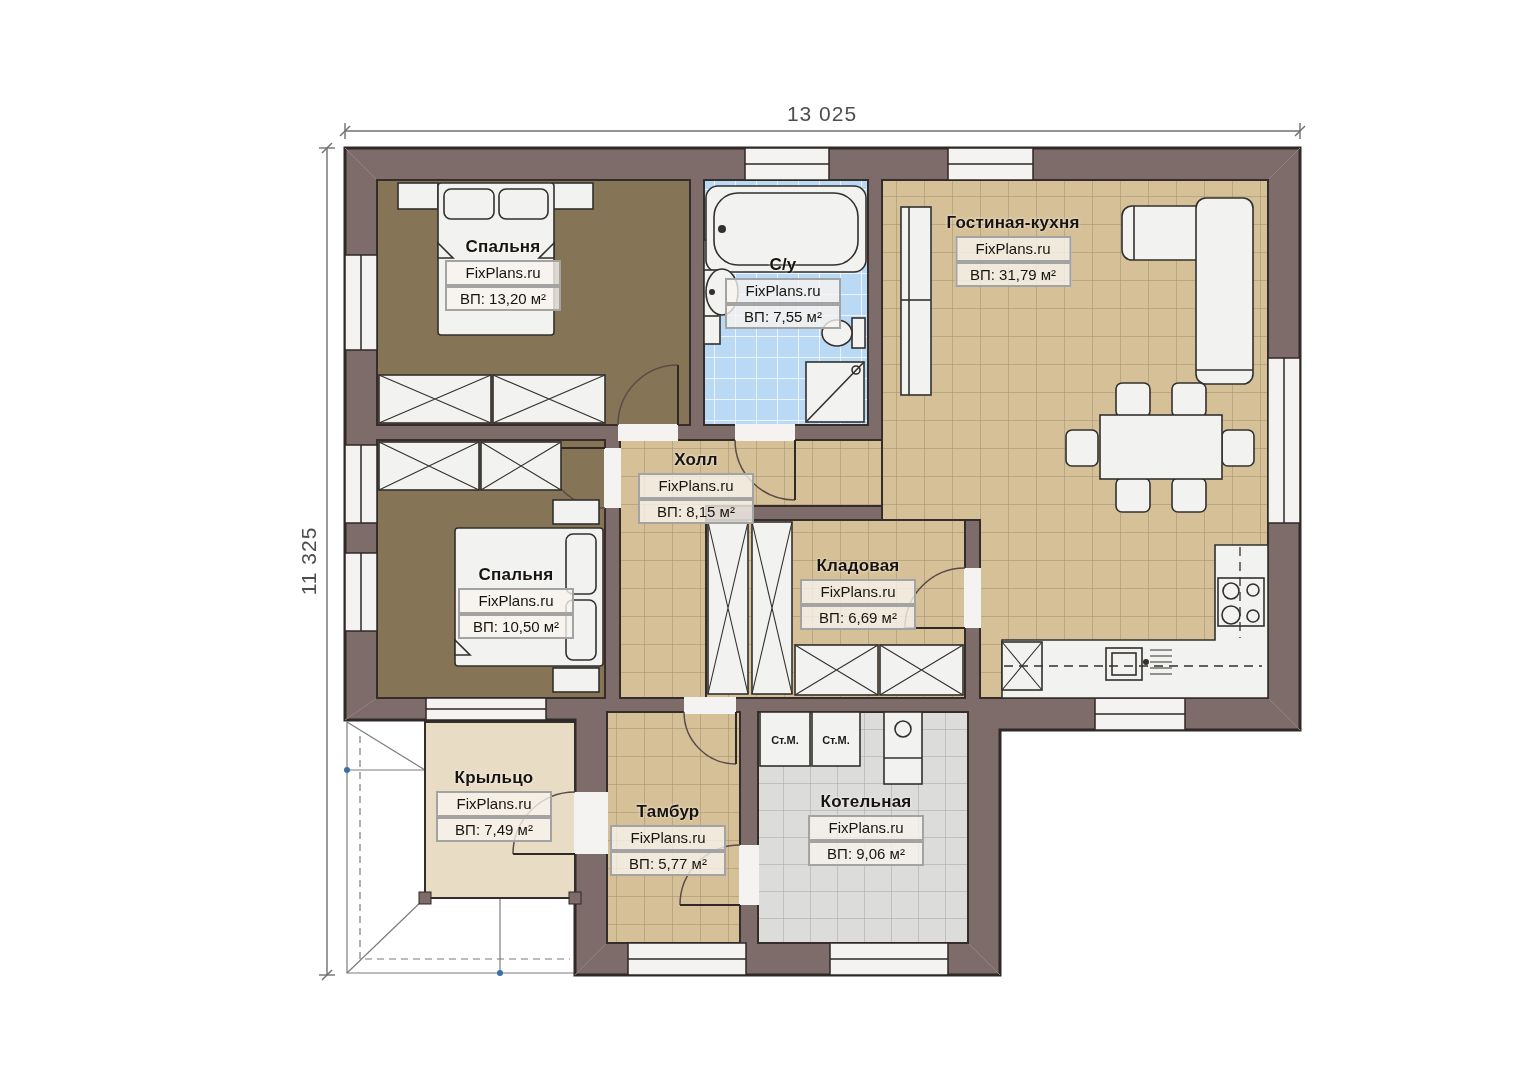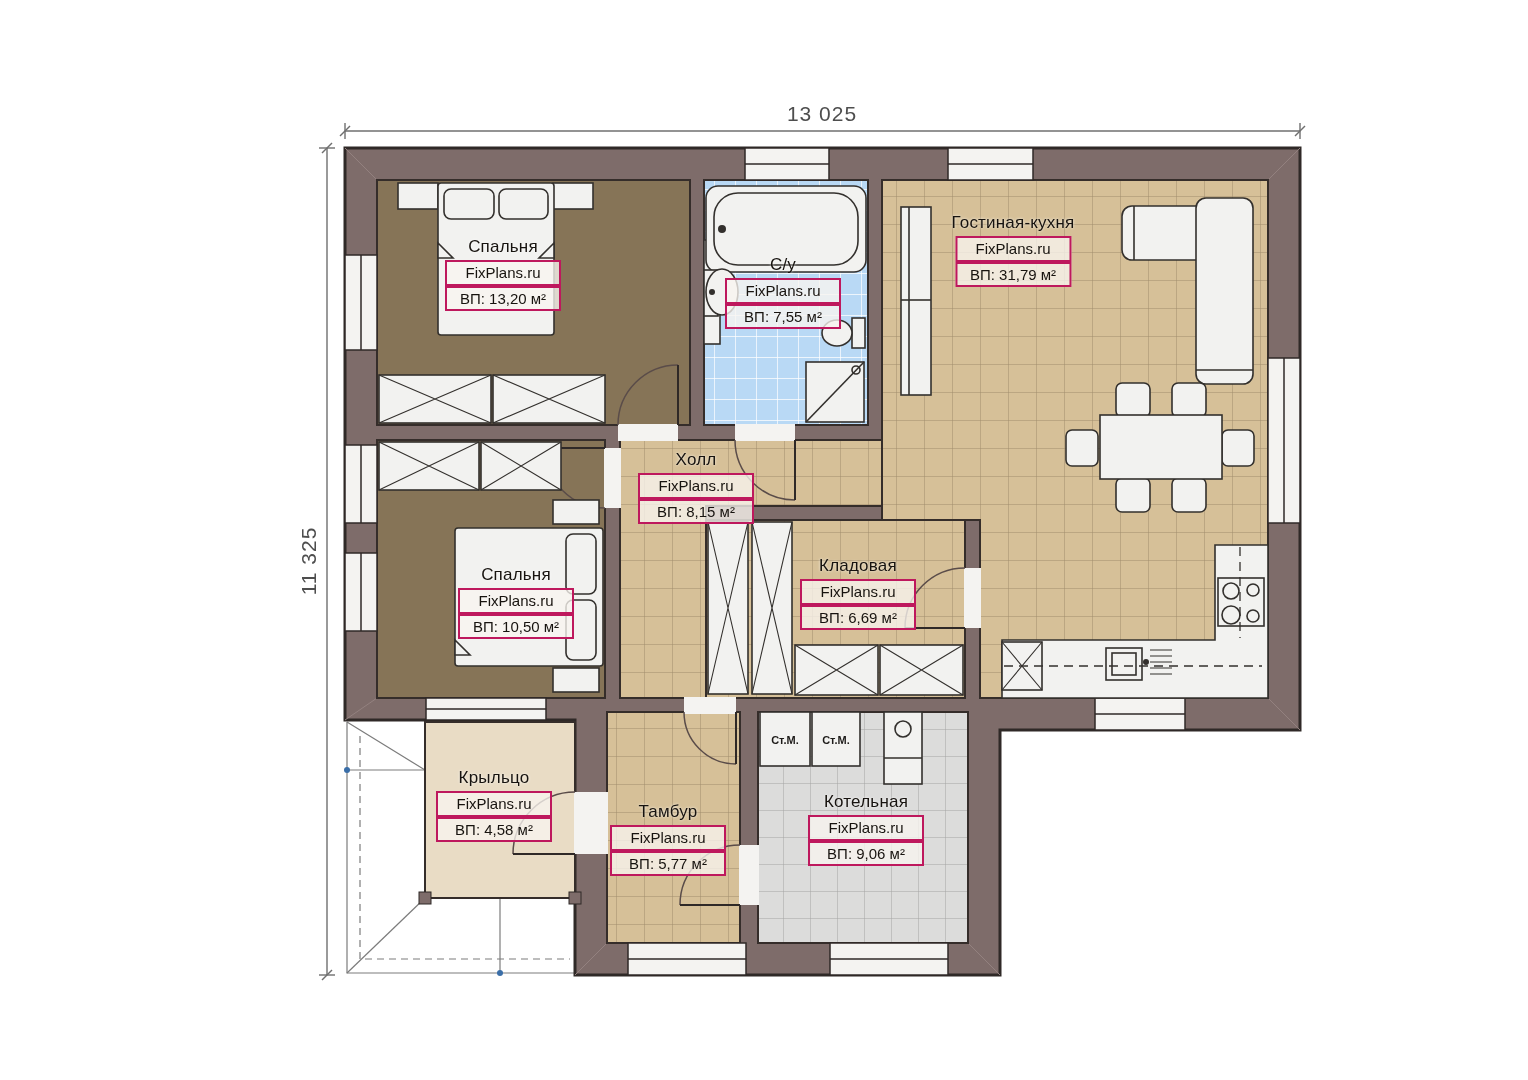--- a/index.html
+++ b/index.html
@@ -3,23 +3,23 @@
 <meta charset="utf-8">
 <title>Floor plan</title>
 <style>
   html,body{margin:0;padding:0;background:#ffffff;}
   body{width:1528px;height:1080px;position:relative;overflow:hidden;
        font-family:"Liberation Sans","DejaVu Sans",sans-serif;}
   .stage{position:absolute;left:0;top:0;width:1528px;height:896px;}
   svg{position:absolute;left:0;top:0;}
   .room-label{position:absolute;transform:translateX(-50%);display:flex;
       flex-direction:column;align-items:center;z-index:6;}
-  .room-name{font-weight:normal;font-size:17px;color:#17130f;letter-spacing:.2px;
+  .room-name{font-weight:bold;font-size:17px;color:#17130f;letter-spacing:.2px;
       margin-bottom:3px;white-space:nowrap;text-shadow:0 0 3px rgba(255,255,255,.85);}
-  .room-box{border:2px solid #be185d;background:rgba(248,245,240,.78);
+  .room-box{border:2px solid #a3a3a3;background:rgba(248,245,240,.78);
       font-size:15px;color:#17130f;padding:1px 8px;line-height:1.3;
       white-space:nowrap;min-width:96px;text-align:center;}
   .room-box + .room-box{margin-top:0;}
   .dim{position:absolute;color:#4e4e4e;font-size:21px;letter-spacing:1px;z-index:6;}
   .dim-top{transform:translateX(-50%);}
   .dim-left{transform:translate(-50%,-50%) rotate(-90deg);}
   .appliance-label{position:absolute;transform:translate(-50%,-50%);
       font-size:11px;font-weight:bold;color:#1d1b19;z-index:6;white-space:nowrap;}
 </style>
 </head>
@@ -299,21 +299,21 @@
 
 <div class="room-label" style="left:858px;top:556px;">
   <div class="room-name">Кладовая</div>
   <div class="room-box">FixPlans.ru</div>
   <div class="room-box">ВП: 6,69 м²</div>
 </div>
 
 <div class="room-label" style="left:494px;top:768px;">
   <div class="room-name">Крыльцо</div>
   <div class="room-box">FixPlans.ru</div>
-  <div class="room-box">ВП: 4,58 м²</div>
+  <div class="room-box">ВП: 7,49 м²</div>
 </div>
 
 <div class="room-label" style="left:668px;top:802px;">
   <div class="room-name">Тамбур</div>
   <div class="room-box">FixPlans.ru</div>
   <div class="room-box">ВП: 5,77 м²</div>
 </div>
 
 <div class="room-label" style="left:858px;top:792px;padding-left:16px;">
   <div class="room-name">Котельная</div>

